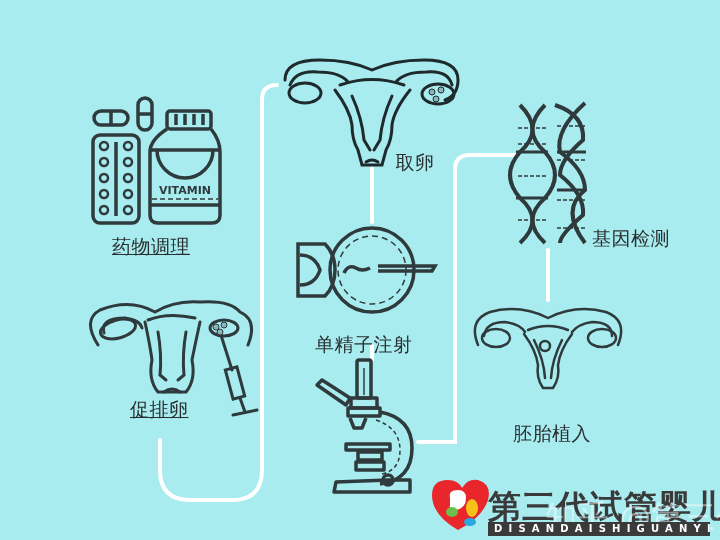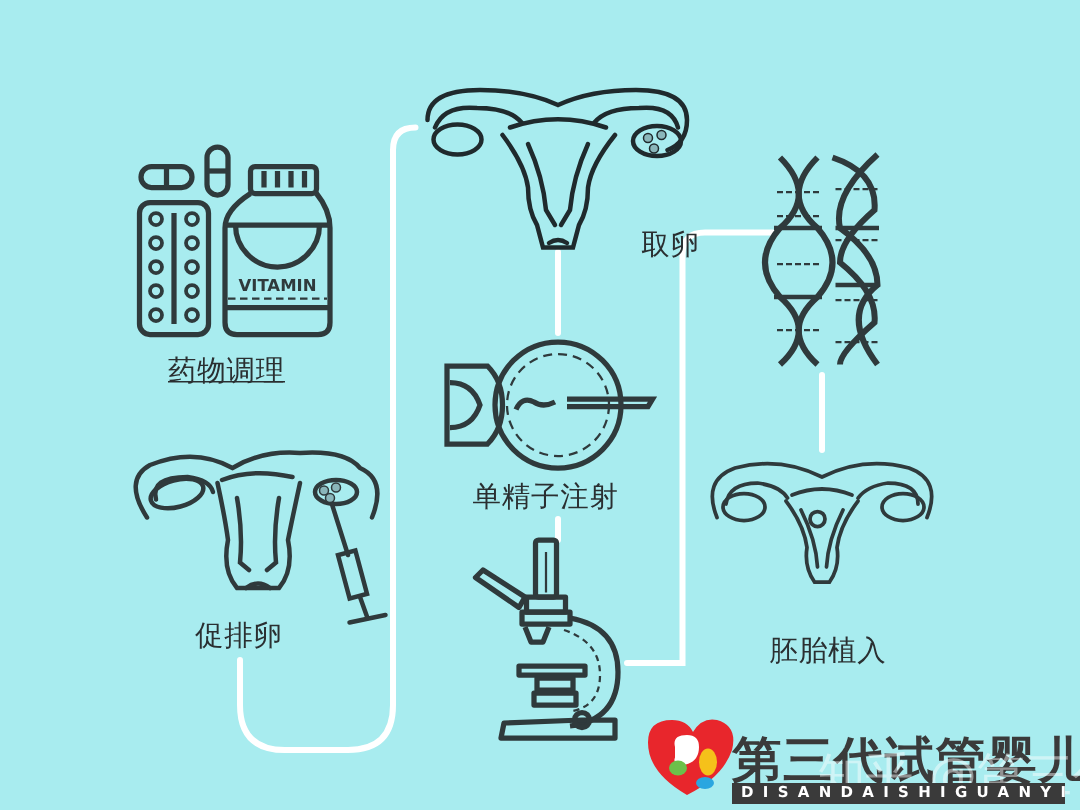--- a/index.html
+++ b/index.html
@@ -81,54 +81,54 @@
       <rect x="229" y="368" width="12" height="30" transform="rotate(-15 235 383)"></rect>
       <line x1="240" y1="398" x2="245" y2="412"></line>
       <line x1="233" y1="415" x2="257" y2="410"></line>
     </g>
     <g fill="#8ab6ba" stroke="#2f3a3c" stroke-width="1">
         <circle cx="216" cy="327" r="3"></circle>
         <circle cx="224" cy="325" r="3"></circle>
         <circle cx="220" cy="332" r="3"></circle>
       </g>
   </svg>
-  <div class="label" style="left:130px;top:411px;">促排卵</div>
+  <div class="label" style="left:130px;top:397px;text-decoration:underline;">促排卵</div>
 
   <svg class="art" width="720" height="540" viewBox="0 0 720 540">
     <g fill="none" stroke="#1f2a2d" stroke-width="3" stroke-linecap="round">
       <path d="M285 80 Q285 60 320 60 Q350 60 372 70 Q394 60 424 60 Q458 60 458 80 Q458 95 445 100"></path>
       <path d="M290 85 Q296 70 318 72 Q340 72 348 82"></path>
       <path d="M396 82 Q404 72 426 72 Q448 70 452 85"></path>
       <ellipse cx="305" cy="93" rx="16" ry="10"></ellipse>
       <ellipse cx="438" cy="94" rx="16" ry="10"></ellipse>
       <path d="M340 85 Q372 74 404 85"></path>
       <path d="M335 90 Q350 110 352 125 Q352 140 358 150 L362 165 L382 165 L386 150 Q392 140 392 125 Q394 110 410 90"></path>
       <path d="M352 96 Q362 118 364 140 L370 150"></path>
       <path d="M392 96 Q382 118 380 140 L374 150"></path>
       <path d="M366 162 Q372 158 378 162"></path>
     </g>
     <g fill="#8ab6ba" stroke="#1f2a2d" stroke-width="1">
         <circle cx="432" cy="92" r="3"></circle>
         <circle cx="441" cy="90" r="3"></circle>
         <circle cx="436" cy="99" r="3"></circle>
       </g>
   </svg>
-  <div class="label" style="left:395.5px;top:150px;margin-left:32px;">取卵</div>
+  <div class="label" style="left:395.5px;top:150px;">取卵</div>
 
   <svg class="art" width="720" height="540" viewBox="0 0 720 540">
     <g fill="none" stroke="#2f3a3c" stroke-width="3.5">
       <circle cx="372" cy="270" r="42"></circle>
       <circle cx="372" cy="270" r="34" stroke-width="1.5" stroke-dasharray="6 4"></circle>
       <path d="M298 244 L325 244 Q335 254 335 270 Q335 286 325 296 L298 296 Z"></path>
       <path d="M300 255 Q315 255 320 270 Q315 285 300 285"></path>
       <path d="M378 266 L435 266 L432 271 L378 271"></path>
       <path d="M344 273 Q348 264 356 268 Q362 272 370 268"></path>
     </g>
   </svg>
-  <div class="label" style="left:315px;top:318px;">单精子注射</div>
+  <div class="label" style="left:315px;top:332px;">单精子注射</div>
 
   <svg class="art" width="720" height="540" viewBox="0 0 720 540">
     <g fill="none" stroke="#2f3a3c" stroke-width="3.5" stroke-linejoin="round">
       <rect x="357" y="360" width="14" height="38" rx="2"></rect>
       <line x1="364" y1="368" x2="364" y2="395" stroke-width="1.5"></line>
       <path d="M317 385 L322 380 L350 398 L346 405 Z"></path>
       <rect x="351" y="398" width="26" height="10"></rect>
       <path d="M348 408 L380 408 L380 416 L348 416 Z"></path>
       <path d="M380 412 Q412 418 412 448 Q412 480 380 484"></path>
       <path d="M376 420 Q400 428 400 450 Q400 470 382 474" stroke-width="1.5" stroke-dasharray="4 3"></path>
@@ -158,20 +158,21 @@
           <line x1="557" y1="228" x2="585" y2="228"></line>
       </g>
       <g stroke-width="3">
         <line x1="516" y1="152" x2="548" y2="152"></line>
           <line x1="516" y1="198" x2="548" y2="198"></line>
         <line x1="557" y1="152" x2="586" y2="152"></line>
           <line x1="557" y1="190" x2="586" y2="190"></line>
       </g>
     </g>
   </svg>
+  <div class="label" style="left:592px;top:226px;">基因检测</div>
 
   <svg class="art" width="720" height="540" viewBox="0 0 720 540">
     <g fill="none" stroke="#2f3a3c" stroke-width="2.5" stroke-linecap="round">
       <path d="M478 345 Q468 320 490 312 Q520 304 548 318 Q576 304 606 312 Q628 320 618 345"></path>
       <path d="M484 336 Q486 322 505 322 Q520 324 525 332"></path>
       <path d="M572 332 Q578 324 592 322 Q612 322 612 336"></path>
       <ellipse cx="496" cy="338" rx="14" ry="9"></ellipse>
       <ellipse cx="602" cy="338" rx="14" ry="9"></ellipse>
       <path d="M528 330 Q548 322 568 330"></path>
       <path d="M524 334 Q536 350 538 365 Q536 378 543 388 L553 388 Q560 378 558 365 Q560 350 572 334"></path>

